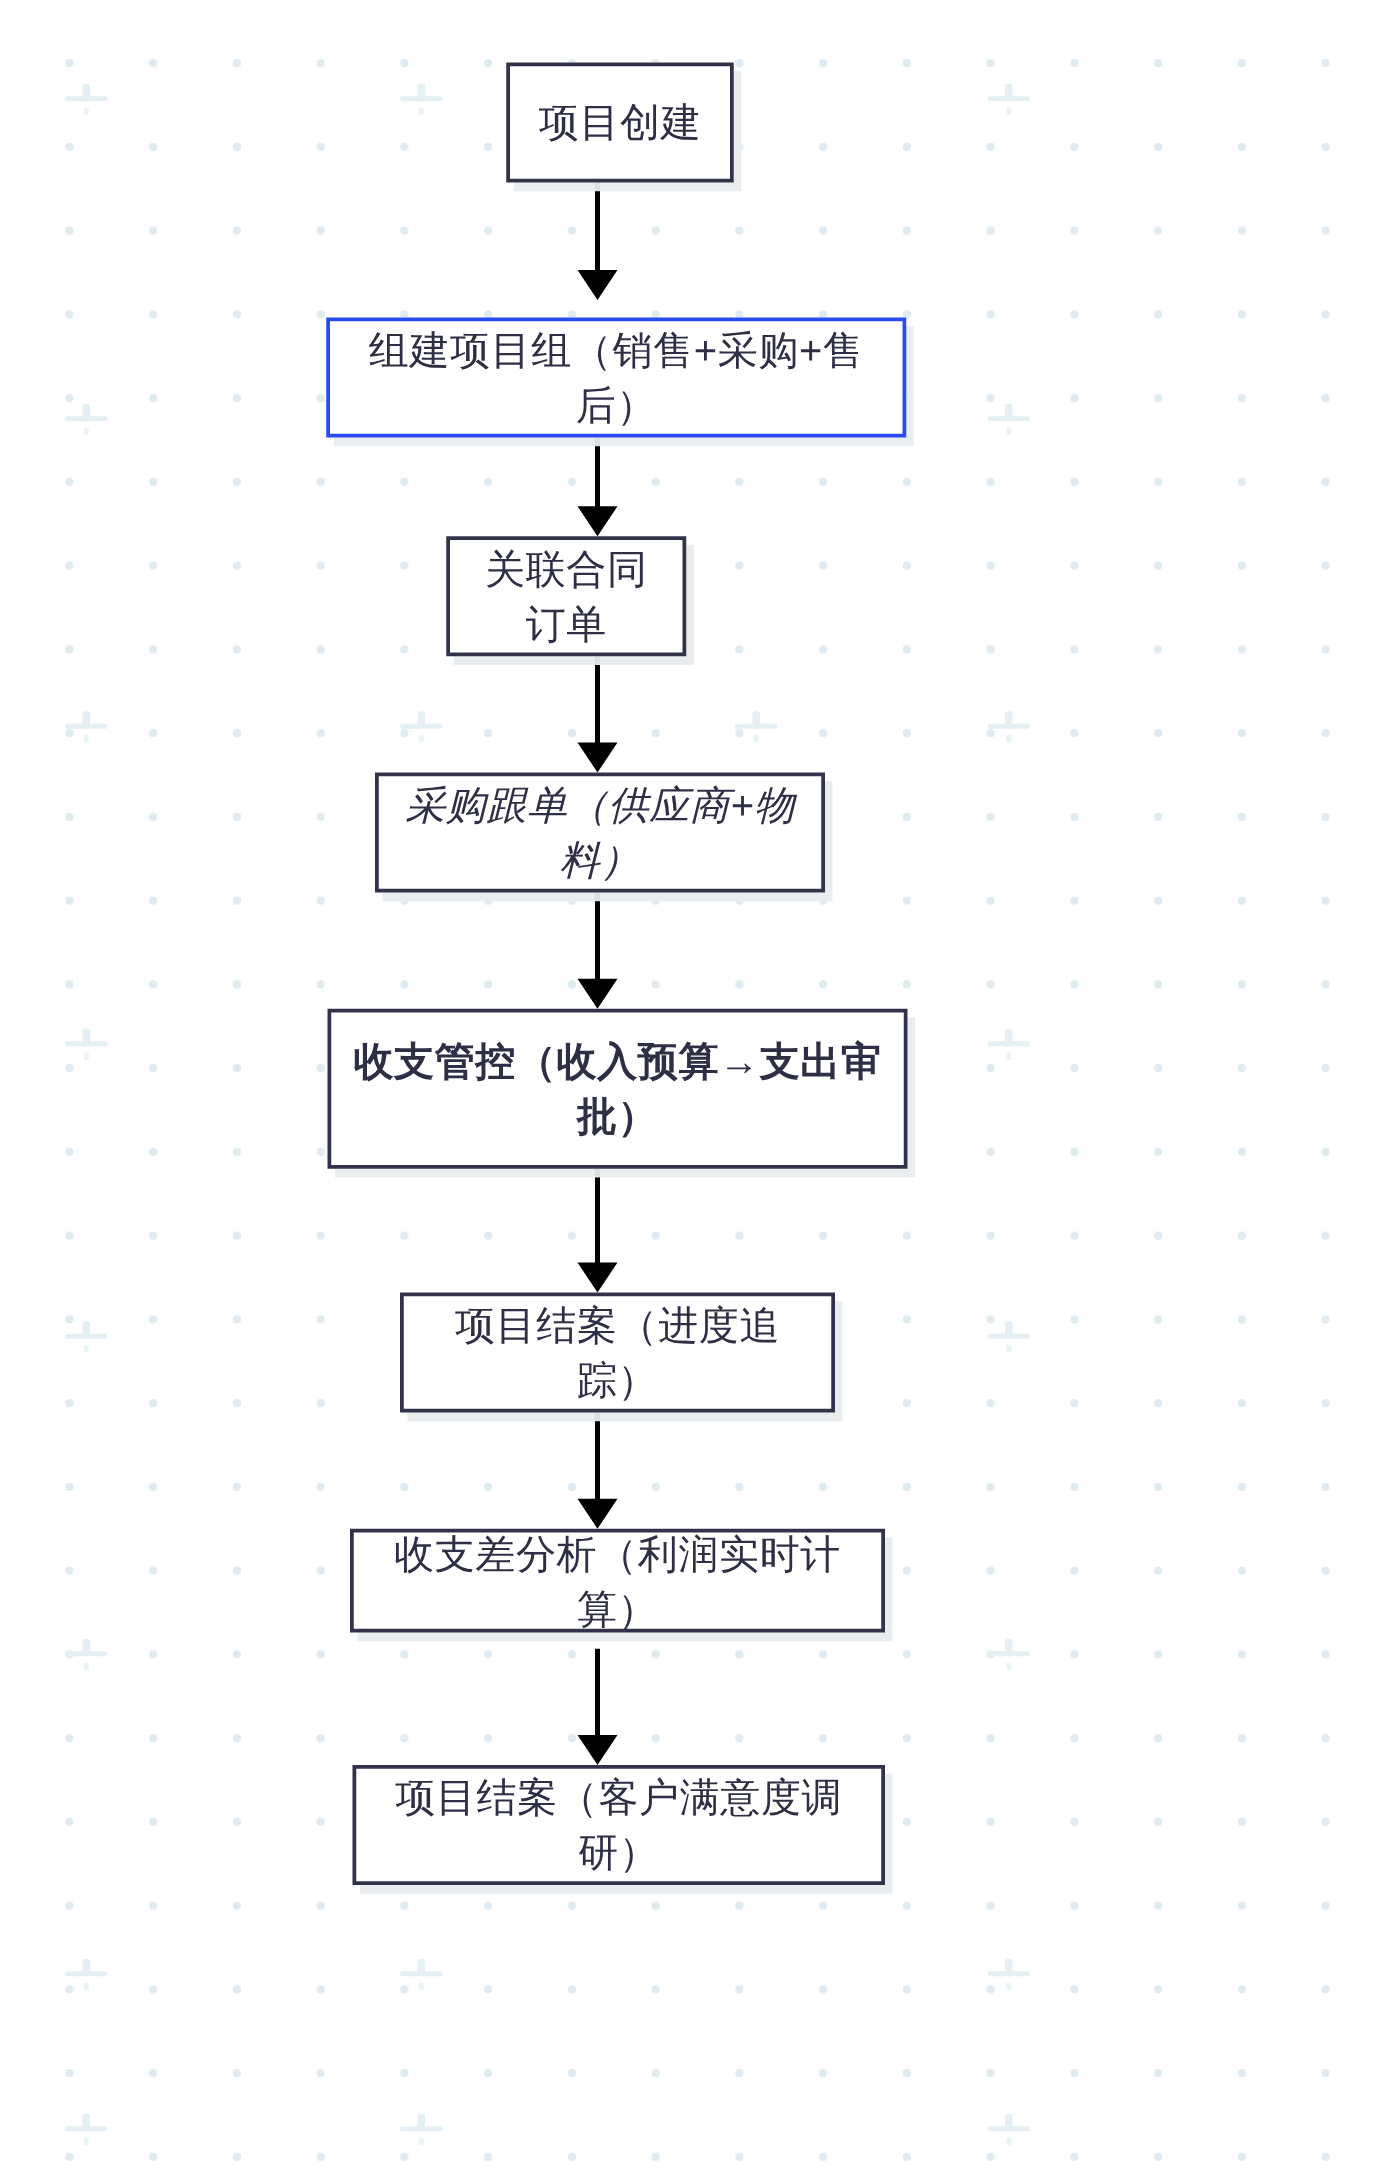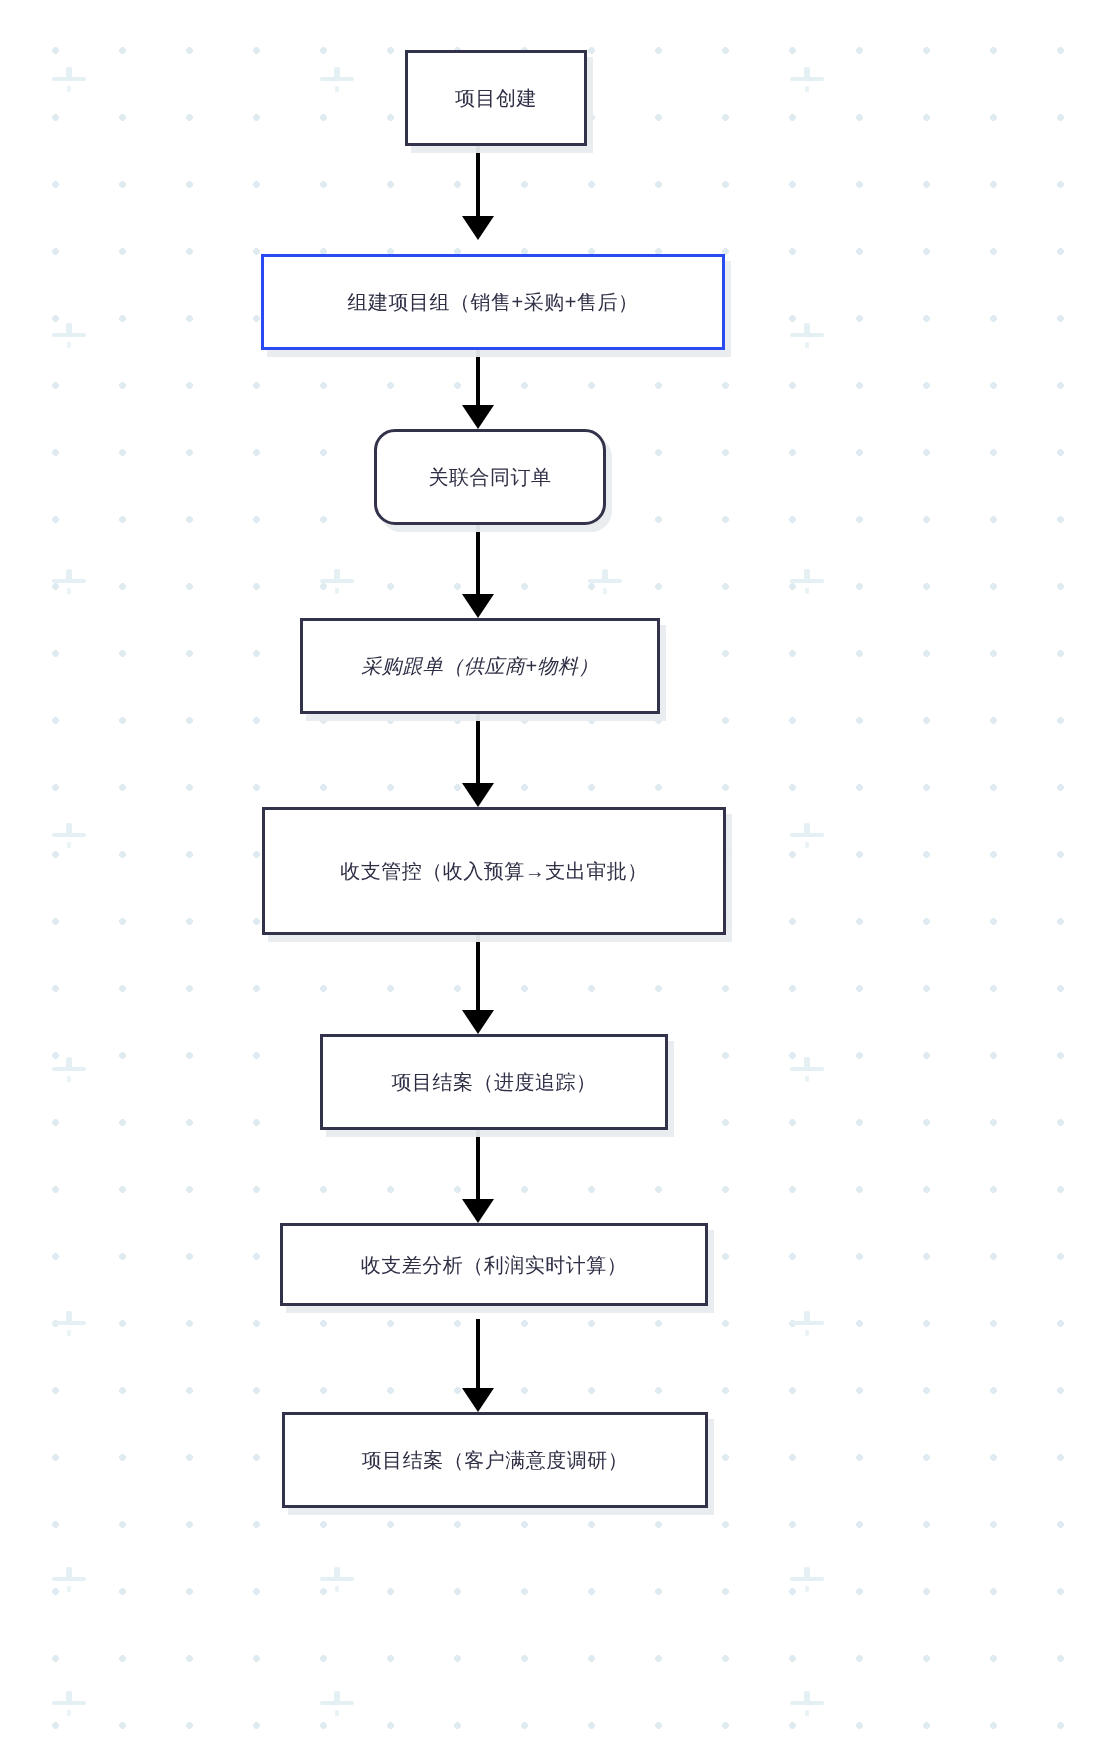--- a/index.html
+++ b/index.html
@@ -57,21 +57,21 @@
     position: absolute;
     box-sizing: border-box;
     background: #ffffff;
     border: 3px solid #32334a;
     box-shadow: 6px 7px 0 0 rgba(233,236,238,0.95);
     display: flex;
     align-items: center;
     justify-content: center;
     text-align: center;
     color: #2e2f45;
-    font-size: 20px;
+    font-size: 32px;
     line-height: 44px;
     letter-spacing: 0.5px;
     padding: 4px 16px;
   }
   .node.selected {
     border-color: #2a4bf2;
     box-shadow: 6px 7px 0 0 rgba(233,236,238,0.95);
   }
   .node-label {
     display: block;
@@ -202,27 +202,27 @@
         <div class="head"></div>
       </div>
     </div>
   <div id="node-layer">
       <div class="node" style="left: 405px; top: 50px; width: 182px; height: 96px;">
         <span class="node-label">项目创建</span>
       </div>
       <div class="node selected" style="left: 261px; top: 254px; width: 464px; height: 96px;">
         <span class="node-label">组建项目组（销售+采购+售后）</span>
       </div>
-      <div class="node" style="left: 374px; top: 429px; width: 232px; height: 96px; border-radius: 21px;">
+      <div class="node" style="left: 357px; top: 429px; width: 192px; height: 96px;">
         <span class="node-label">关联合同订单</span>
       </div>
       <div class="node" style="left: 300px; top: 618px; width: 360px; height: 96px; font-style: italic;">
         <span class="node-label">采购跟单（供应商+物料）</span>
       </div>
-      <div class="node" style="left: 262px; top: 807px; width: 464px; height: 128px;">
+      <div class="node" style="left: 262px; top: 807px; width: 464px; height: 128px; font-weight: bold;">
         <span class="node-label">收支管控（收入预算→支出审批）</span>
       </div>
       <div class="node" style="left: 320px; top: 1034px; width: 348px; height: 96px;">
         <span class="node-label">项目结案（进度追踪）</span>
       </div>
       <div class="node" style="left: 280px; top: 1223px; width: 428px; height: 83px;">
         <span class="node-label">收支差分析（利润实时计算）</span>
       </div>
       <div class="node" style="left: 282px; top: 1412px; width: 426px; height: 96px; text-align: center;">
         <span class="node-label">项目结案（客户满意度调研）</span>

